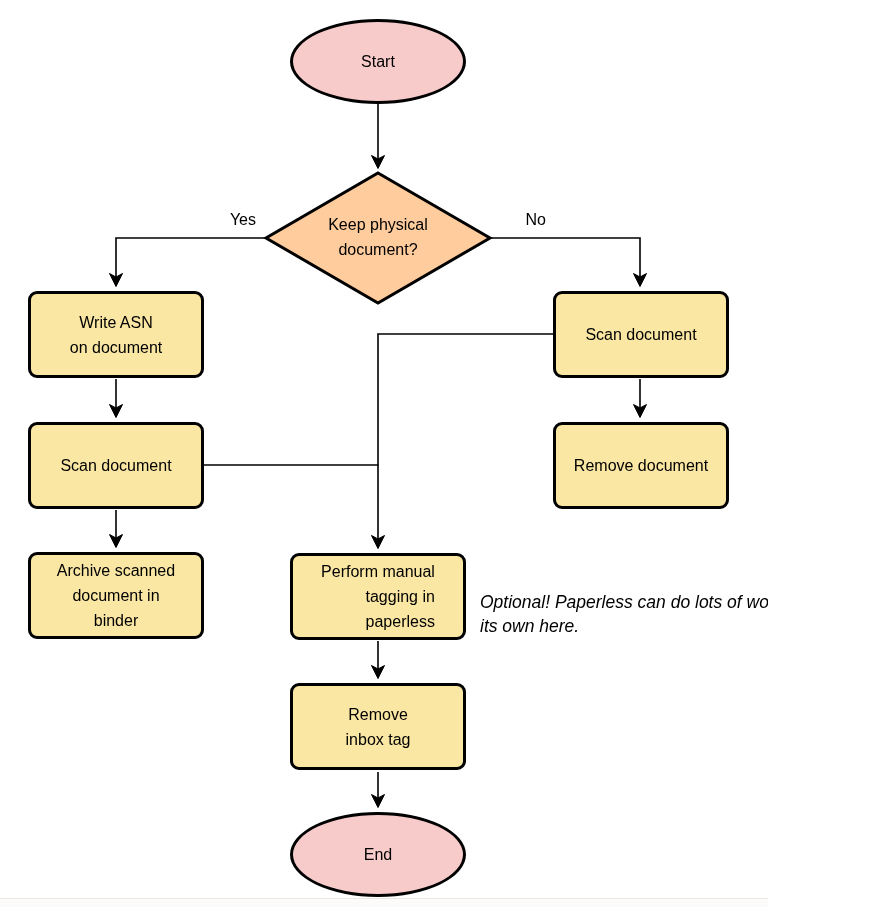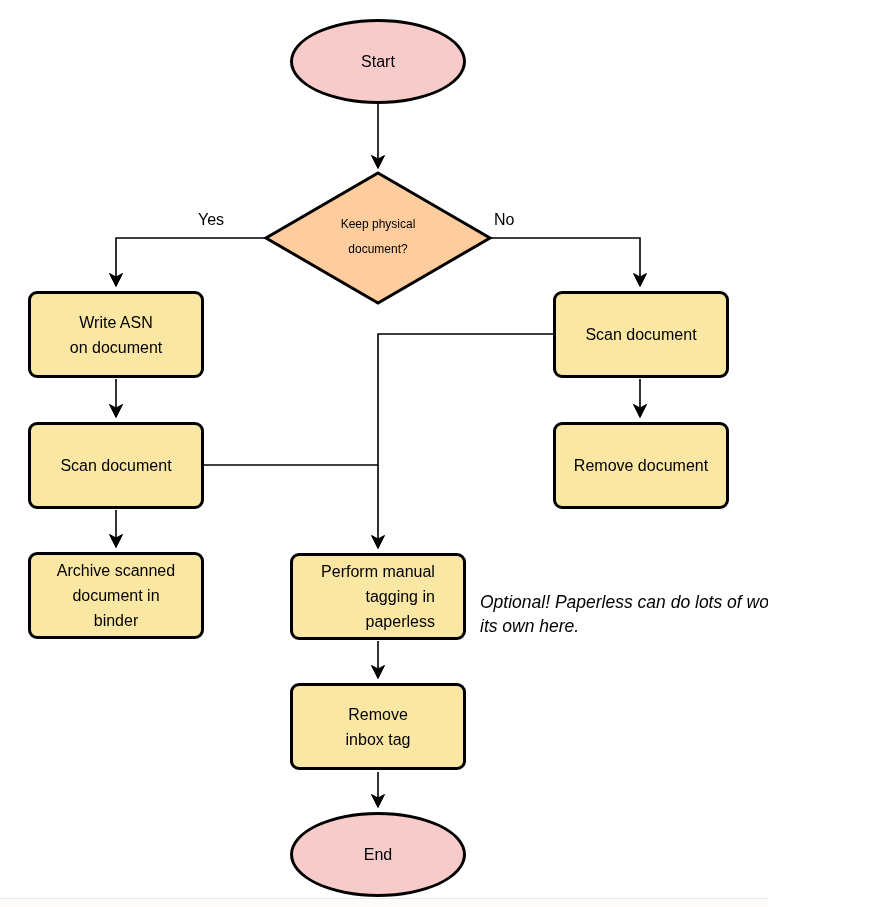--- a/index.html
+++ b/index.html
@@ -40,29 +40,29 @@
   }
   .terminator {
     width: 176px;
     height: 85px;
     border-radius: 50%;
   }
   .edge-label {
     position: absolute;
     font-size: 16px;
     line-height: 20px;
-    text-align: left;
+    text-align: right;
   }
   .diamond-label {
     position: absolute;
     left: 283px;
     top: 212px;
     width: 190px;
     text-align: center;
-    font-size: 12px;
+    font-size: 16px;
     line-height: 25px;
     white-space: pre-line;
   }
   .annotation {
     position: absolute;
     left: 480px;
     top: 590px;
     width: 412px;
     font-style: italic;
     font-size: 17.5px;

